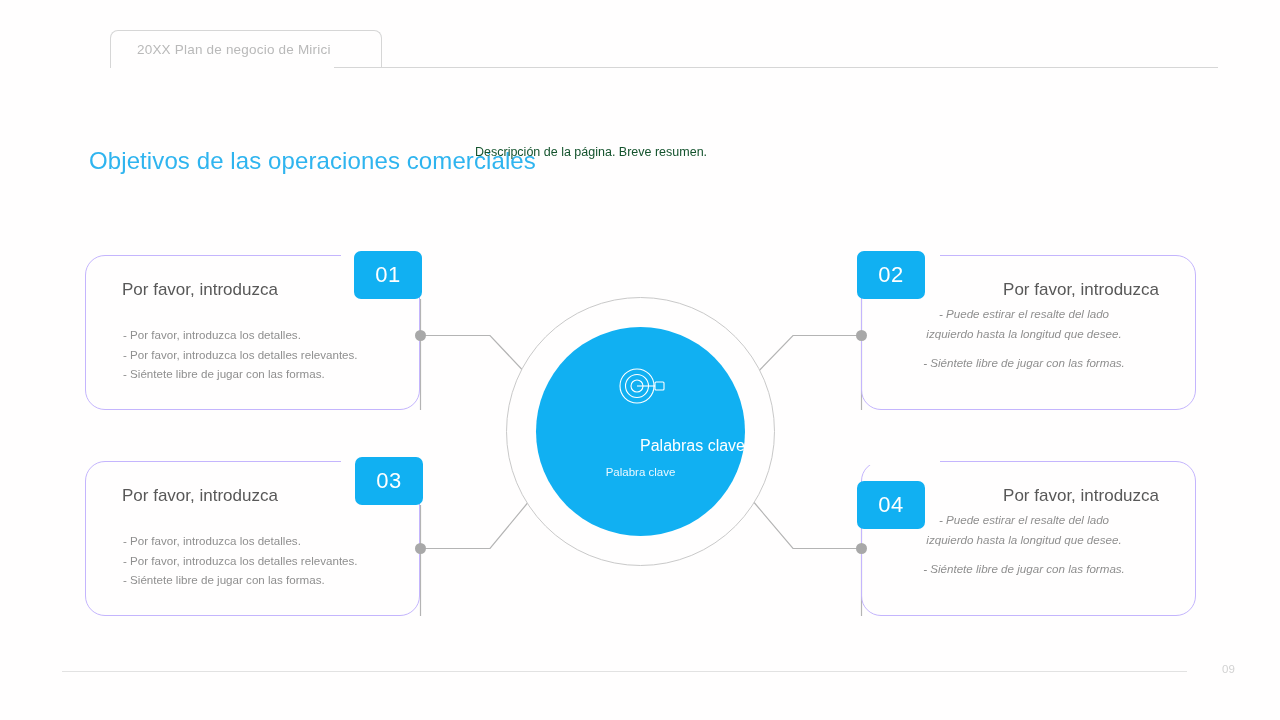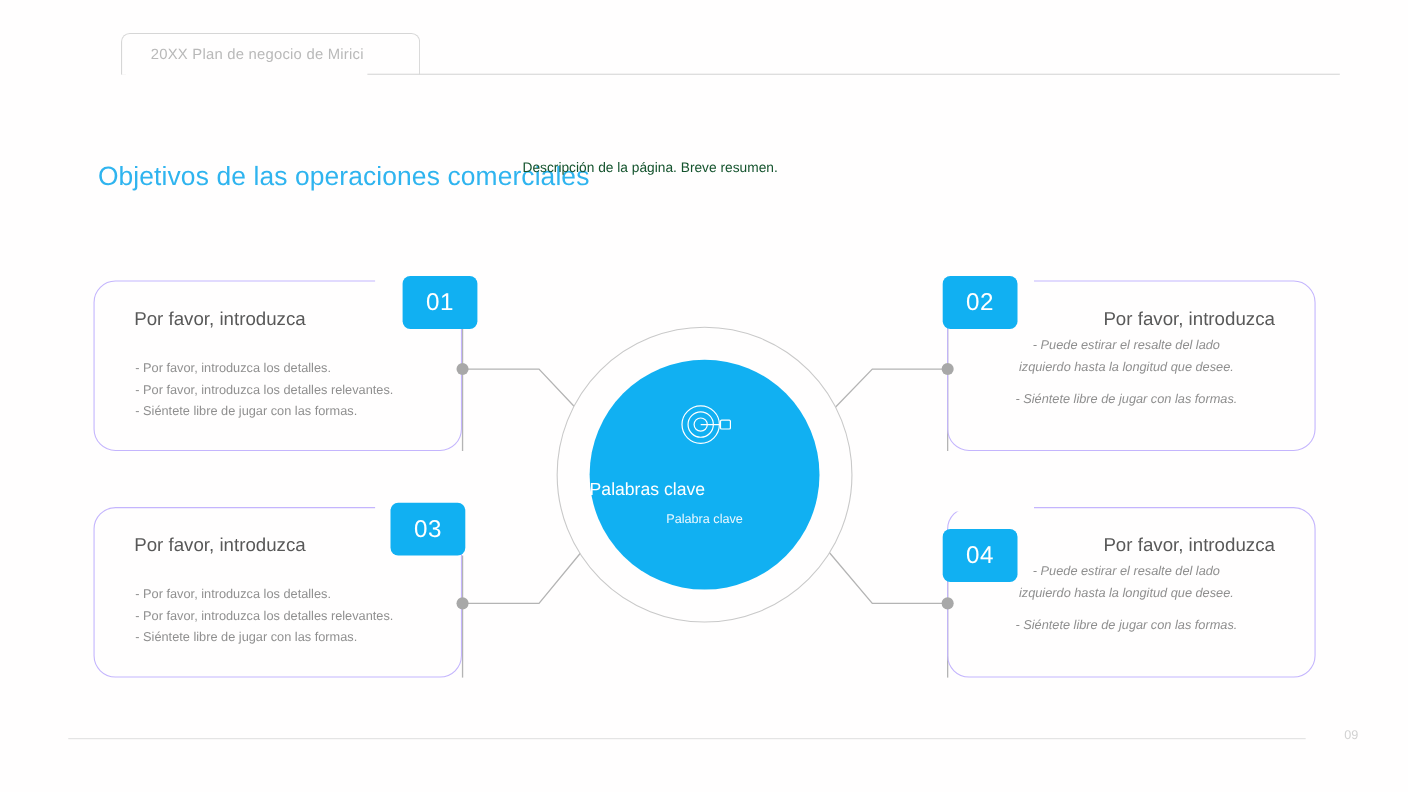--- a/index.html
+++ b/index.html
@@ -69,21 +69,21 @@
   .card.left  .notch { right: -2px; width: 80px; }
   .card.right .notch { left: -2px;  width: 80px; }
 
   
   .badge {
     position: absolute; width: 68px; height: 48px;
     background: #11b0f2; border-radius: 7px;
     display: flex; align-items: center; justify-content: center;
     color: #ffffff; font-size: 22px; letter-spacing: .5px;
   }
-  .badge.b1 { left: 366px; top: 251px; }
+  .badge.b1 { left: 354px; top: 251px; }
   .badge.b2 { left: 857px; top: 251px; }
   .badge.b3 { left: 355px; top: 457px; }
   .badge.b4 { left: 857px; top: 481px; }
 
   
   .dot {
     position: absolute; width: 11px; height: 11px;
     background: #a8a8a8; border-radius: 50%;
   }
   .dot.d1 { left: 415px;  top: 330px; }
@@ -99,21 +99,21 @@
     background: #fffefe;
   }
   .disc {
     position: absolute; left: 536px; top: 327px;
     width: 209px; height: 209px;
     background: #11b0f2; border-radius: 50%;
   }
   .disc-icon { position: absolute; left: 50%; top: 38px; transform: translateX(-50%); }
   .disc-kw {
     position: absolute; left: 0; right: 0; top: 110px;
-    text-align: left; font-size: 16px; color: #ffffff;
+    text-align: right; font-size: 16px; color: #ffffff;
   }
   .disc-kw2 {
     position: absolute; left: 0; right: 0; top: 139px;
     text-align: center; font-size: 11.5px; color: #eaf8ff;
   }
 
   
   .footer-rule {
     position: absolute; left: 62px; top: 671px;
     width: 1125px; height: 1px; background: #e2e2e2;

